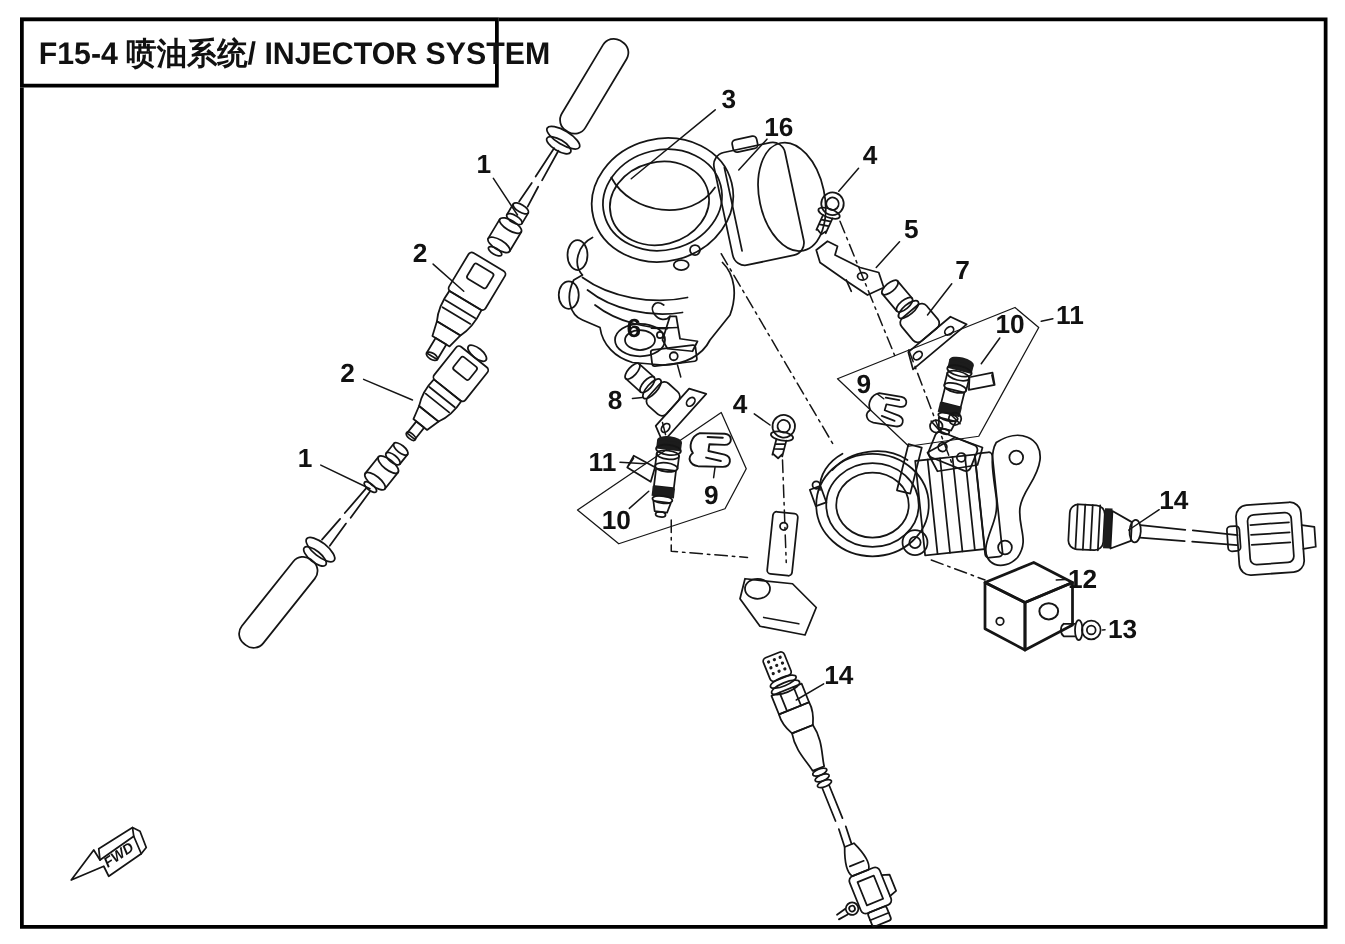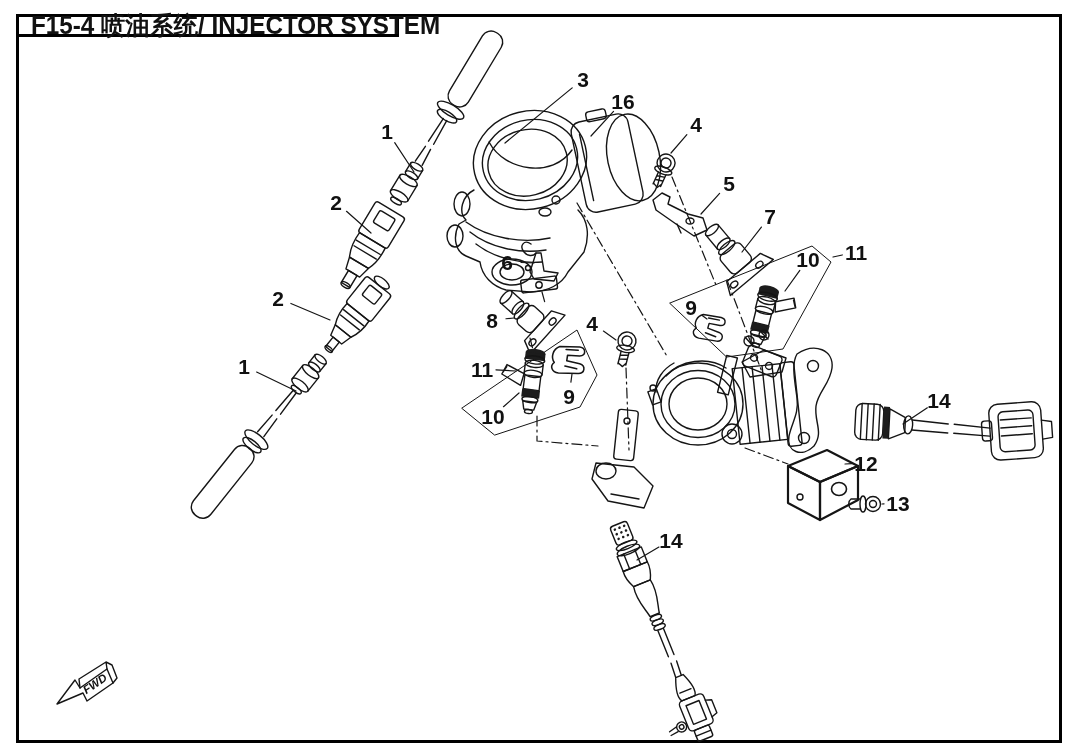--- a/index.html
+++ b/index.html
@@ -1,20 +1,20 @@
 <!DOCTYPE html>
 <html><head>
 <meta charset="utf-8">
 <style>
   html,body{margin:0;padding:0;background:#fff;}
   body{width:1076px;height:755px;position:relative;overflow:hidden;
        font-family:"Liberation Sans","DejaVu Sans",sans-serif;color:#111;}
   .frame{position:absolute;left:16px;top:14px;width:1046px;height:729px;
          border:3px solid #000;box-sizing:border-box;background:#fff;}
-  .title-box{position:absolute;left:16px;top:14px;width:383px;height:23px;
+  .title-box{position:absolute;left:16px;top:14px;width:383px;height:56px;
          border:3px solid #000;box-sizing:border-box;background:#fff;
          display:flex;align-items:center;padding-left:12px;z-index:3;}
   .title-box span{font-size:25px;font-weight:bold;white-space:nowrap;
          transform:scaleX(.97);transform-origin:left center;letter-spacing:0;}
   svg#diagram{position:absolute;left:0;top:0;z-index:2;}
 </style>
 </head>
 <body>
 
 <div class="frame"></div>

